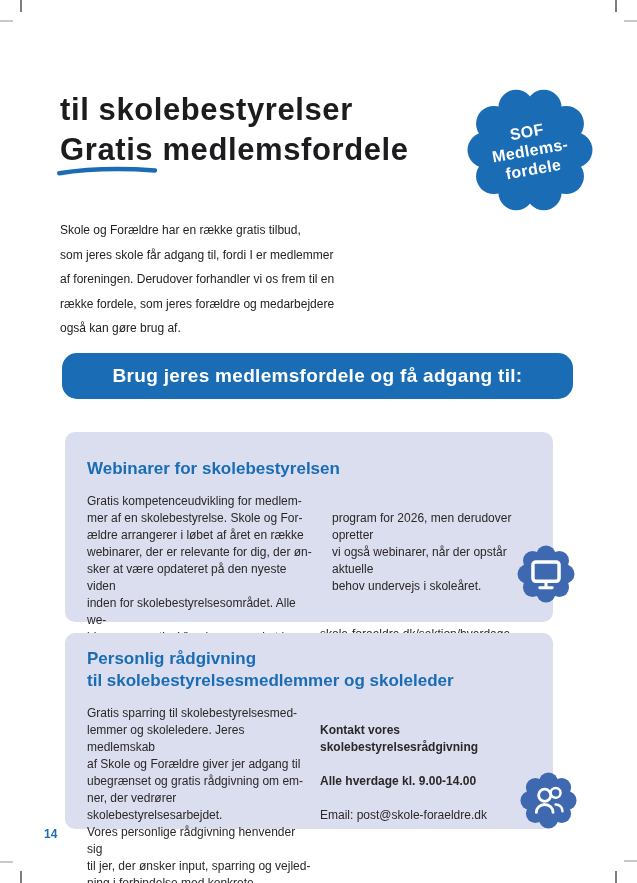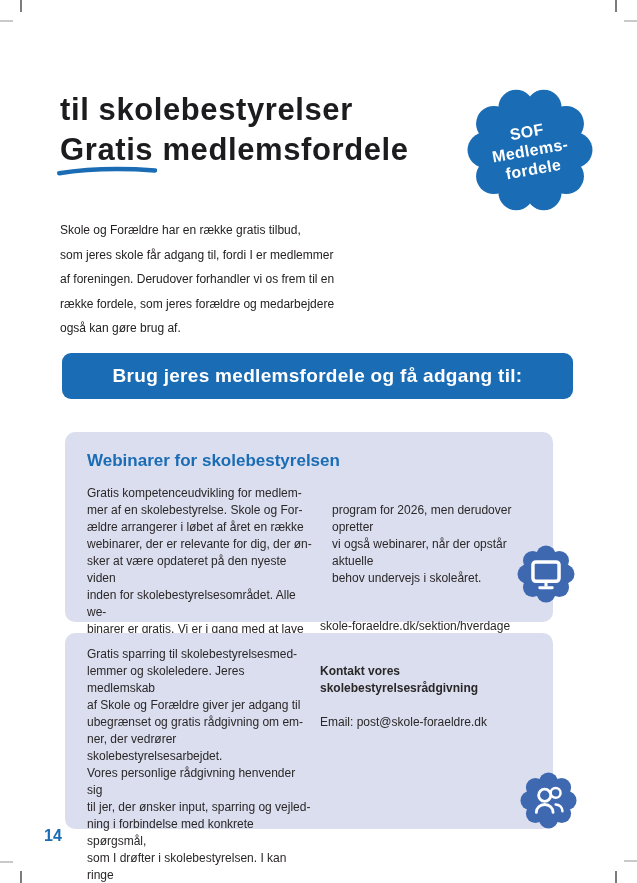--- a/index.html
+++ b/index.html
@@ -19,42 +19,42 @@
   .badge{position:absolute;left:466px;top:86px;width:128px;height:128px;}
   .badge svg{position:absolute;inset:0;width:100%;height:100%;}
   .badge-text{position:absolute;inset:0;display:flex;flex-direction:column;align-items:center;
               justify-content:center;transform:rotate(-10deg);color:#fff;font-weight:bold;
               font-size:16px;line-height:19px;text-align:center;letter-spacing:.4px;}
   
   .intro{position:absolute;left:60px;top:206px;width:505px;font-size:12px;line-height:24.6px;
          white-space:pre-line;color:#242122;}
   
   .banner{position:absolute;left:62px;top:353px;width:511px;height:46px;background:#1a6cb5;
-          border-radius:9px;display:flex;align-items:center;justify-content:center;
+          border-radius:15px;display:flex;align-items:center;justify-content:center;
           color:#fff;font-weight:bold;font-size:19px;letter-spacing:.3px;}
   
   .card{position:absolute;left:65px;width:488px;background:#dbdeee;border-radius:10px;}
   .card-1{top:432px;height:190px;}
   .card-2{top:633px;height:196px;}
   .card-title{color:#1a6cb5;font-weight:bold;font-size:17px;line-height:22px;
-              margin:18px 0 0 22px;white-space:pre-line;}
+              margin:26px 0 0 22px;white-space:pre-line;}
   .card-2 .card-title{margin-top:15px;}
   .cols{display:flex;margin:13px 0 0 22px;}
   .col{font-size:12px;line-height:17px;white-space:pre-line;color:#2a2728;}
   .col-left{width:225px;margin-right:8px;}
   .col-right{width:228px;}
   .p1{margin:0 0 14px 12px;}
   .bold{font-weight:bold;}
   .linkish{color:#2a2728;text-decoration:none;}
   
   .flower-icon{position:absolute;}
   .card-1 .flower-icon{left:452px;top:113px;width:58px;height:58px;}
   .card-2 .flower-icon{left:455px;top:139px;width:57px;height:57px;}
   
-  .page-num{position:absolute;left:44px;top:827px;color:#1a6cb5;font-weight:bold;font-size:16px;}
+  .page-num{position:absolute;left:44px;top:827px;color:#1a6cb5;font-weight:bold;font-size:12px;}
 </style>
 </head>
 <body>
 
 <div class="page">
 
   <div class="crop v" style="left:20px;top:0;"></div>
   <div class="crop h" style="left:0;top:20px;"></div>
   <div class="crop v" style="left:615px;top:0;"></div>
   <div class="crop h" style="left:624px;top:20px;"></div>
@@ -137,32 +137,35 @@
           <circle cx="13.8" cy="-13.8" r="10"></circle>
         <circle cx="0" cy="0" r="21"></circle>
       </g>
       <rect x="-13.5" y="-12.5" width="27" height="20" rx="3" fill="none" stroke="#ffffff" stroke-width="3.6"></rect>
       <path d="M0,8.5 L0,13" stroke="#ffffff" stroke-width="3.2"></path>
       <path d="M-6.5,14.3 L6.5,14.3" stroke="#ffffff" stroke-width="3" stroke-linecap="round"></path>
     </svg>
   </div>
 
   <div class="card card-2">
+    <h2 class="card-title">Personlig rådgivning
+til skolebestyrelsesmedlemmer og skoleleder</h2>
     <div class="cols">
       <div class="col col-left">Gratis sparring til skolebestyrelsesmed-
 lemmer og skoleledere. Jeres medlemskab
 af Skole og Forældre giver jer adgang til
 ubegrænset og gratis rådgivning om em-
 ner, der vedrører skolebestyrelsesarbejdet.
 Vores personlige rådgivning henvender sig
 til jer, der ønsker input, sparring og vejled-
 ning i forbindelse med konkrete spørgsmål,
 som I drøfter i skolebestyrelsen. I kan ringe</div>
       <div class="col col-right">
         <div class="bold">Kontakt vores skolebestyrelsesrådgivning</div>
+        <div class="bold">Alle hverdage kl. 9.00-14.00</div>
         <div class="linkish">Email: post@skole-foraeldre.dk</div>
       </div>
     </div>
     <svg class="flower-icon" viewBox="-30 -30 60 60">
       <g fill="#3e68b0">
         <circle cx="19.5" cy="0" r="10"></circle>
           <circle cx="13.8" cy="13.8" r="10"></circle>
         <circle cx="0" cy="19.5" r="10"></circle>
           <circle cx="-13.8" cy="13.8" r="10"></circle>
         <circle cx="-19.5" cy="0" r="10"></circle>

